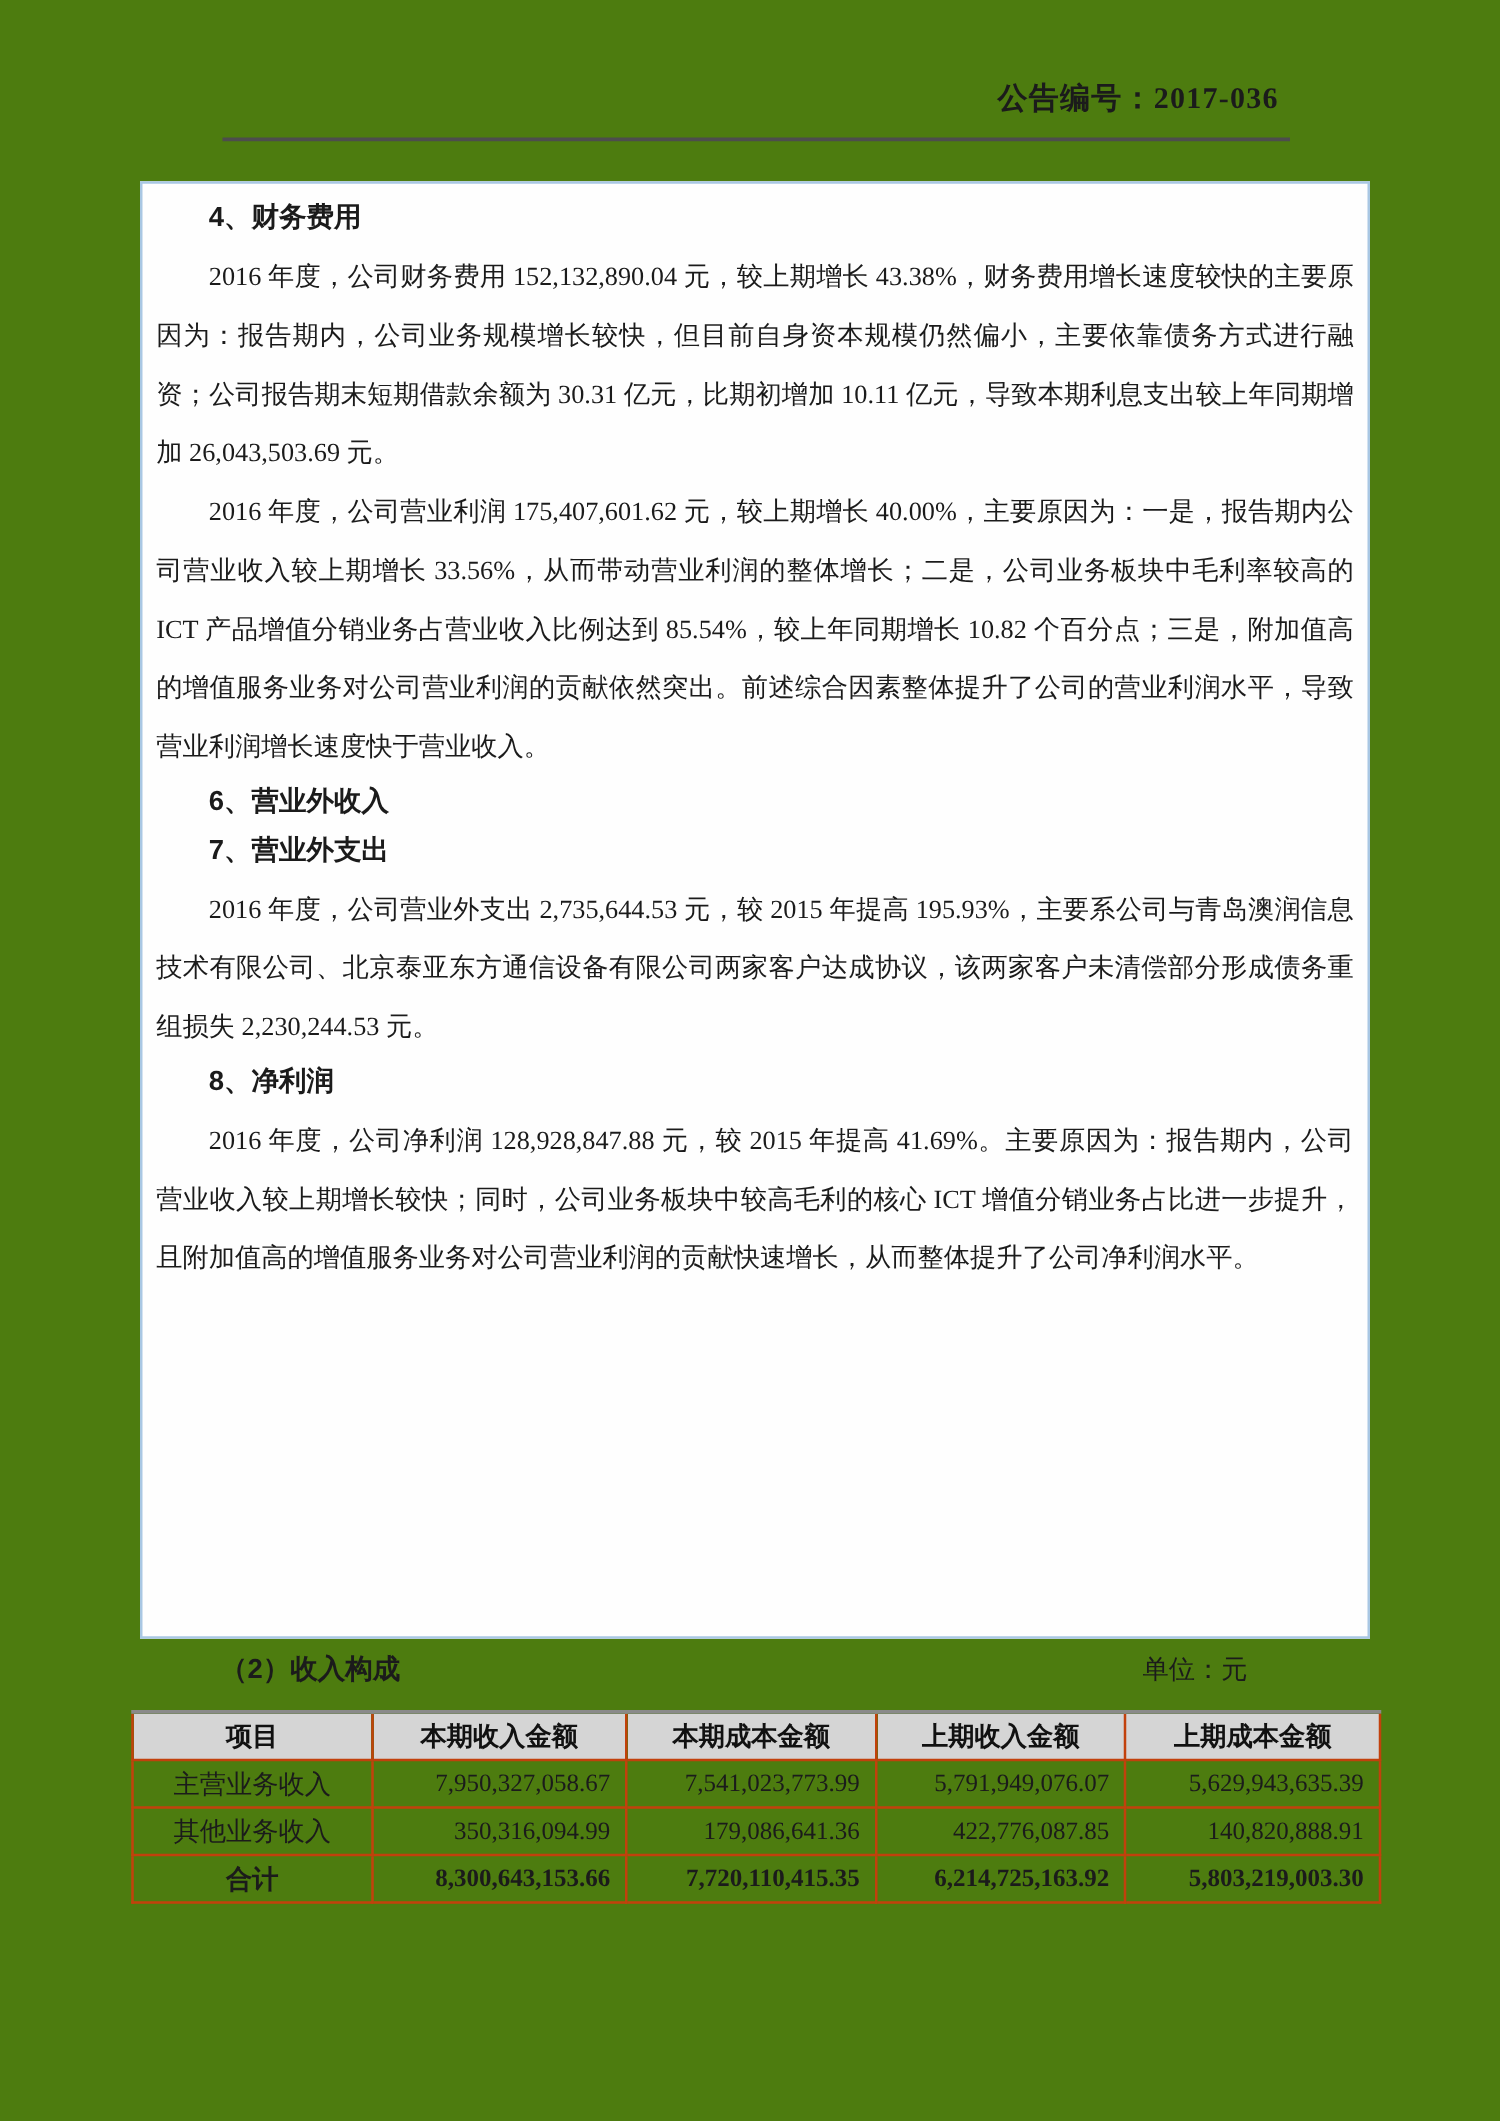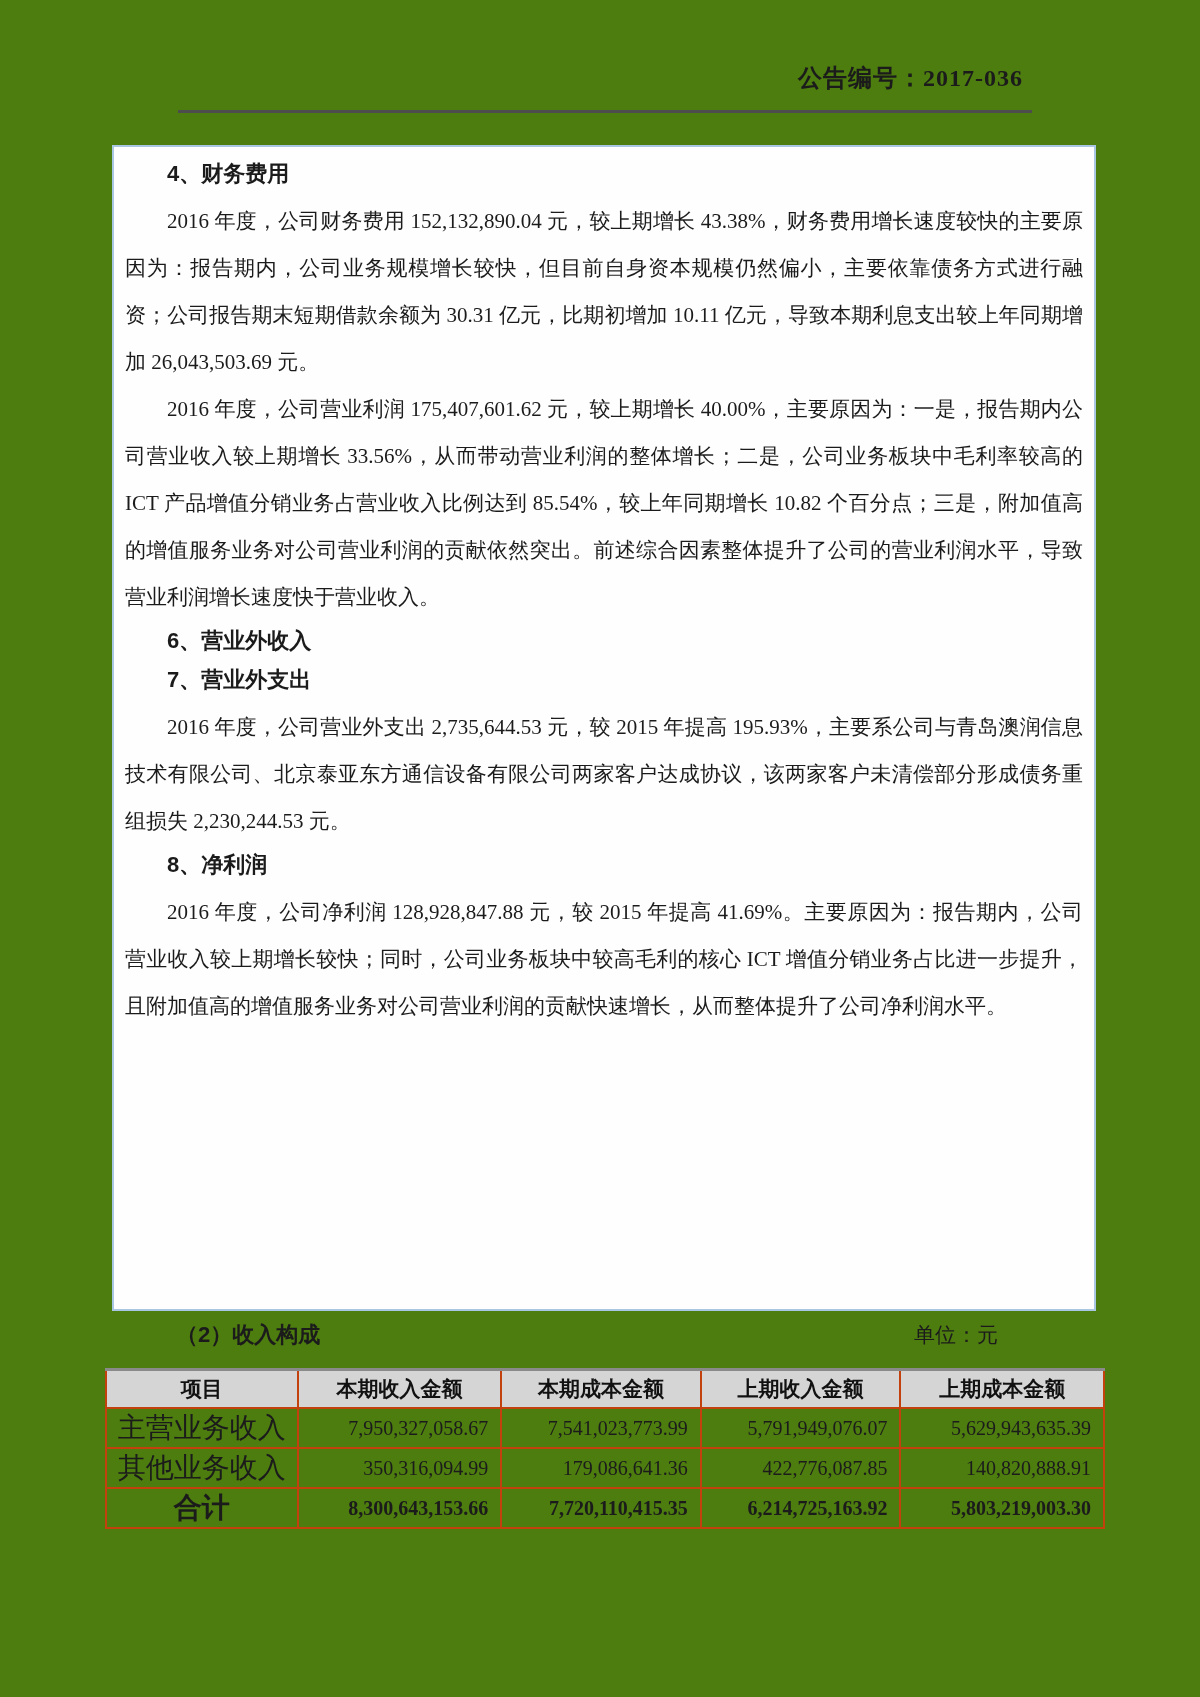--- a/index.html
+++ b/index.html
@@ -46,21 +46,21 @@
     border-top:3px solid #8a8a8a;
   }
   .data-table th,.data-table td{
     border:2px solid #c2410c;height:36px;padding:0;overflow:hidden;white-space:nowrap;
   }
   .data-table th{
     background:#d5d5d5;
     font-family:"Liberation Sans","DejaVu Sans",sans-serif;
     font-size:21px;font-weight:bold;text-align:center;color:#111;
   }
-  .data-table td.item-cell{text-align:center;font-size:28px;}
+  .data-table td.item-cell{text-align:center;font-size:21px;}
   .data-table td.num-cell{text-align:right;padding-right:12px;font-size:20px;margin-left:44px;}
   .data-table tr.total-row td{font-weight:bold;}
 </style>
 </head>
 <body>
 
 <div class="page">
 
   <div class="doc-number">公告编号：2017-036</div>
 

